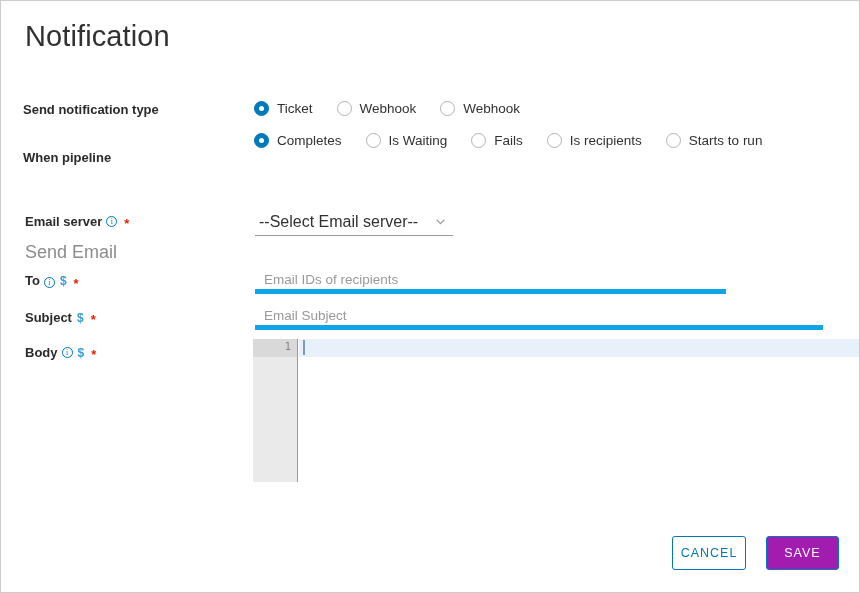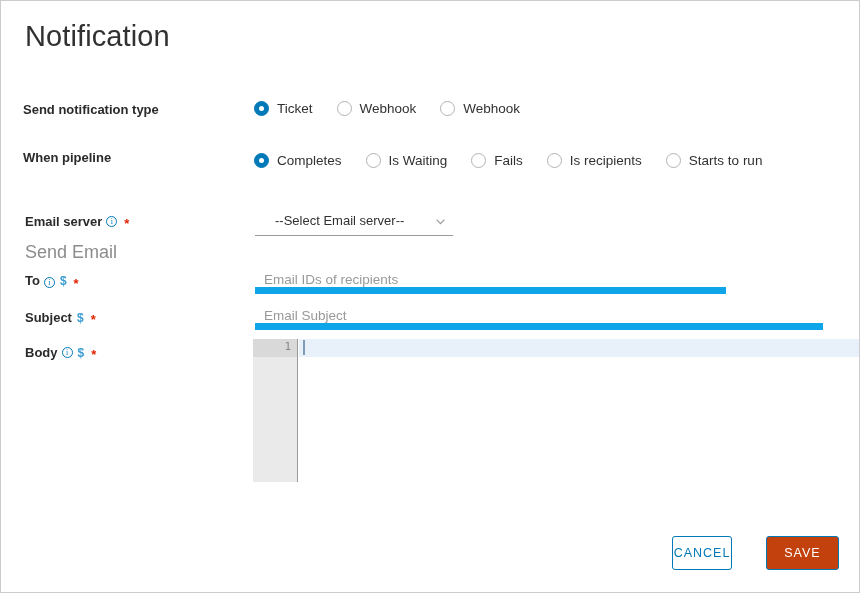--- a/index.html
+++ b/index.html
@@ -152,40 +152,40 @@
 
   
   .sel-wrap {
     position: absolute;
     border-bottom: 1px solid #9a9a9a;
     height: 26px;
     box-sizing: border-box;
     cursor: pointer;
   }
   .sel-value {
-    font-size: 13px;
+    font-size: 16px;
     color: #313131;
     position: absolute;
-    left: 20px;
+    left: 4px;
     top: 3px;
     white-space: nowrap;
   }
   .sel-chevron {
     position: absolute;
     right: 9px;
     top: 9px;
     width: 8px;
     height: 8px;
   }
   .sel-chevron svg { display: block; }
 
   
   .input-line {
     position: absolute;
-    border-bottom: 7px solid #0ea5e9;
+    border-bottom: 5px solid #0ea5e9;
     height: 24px;
     box-sizing: border-box;
     cursor: text;
   }
   .input-line .ph {
     position: absolute;
     left: 9px;
     top: 2px;
     font-size: 13.5px;
     color: #999999;
@@ -254,21 +254,21 @@
     border-radius: 3px;
     font-weight: 400;
   }
   .btn-outline {
     border: 1px solid #0079b8;
     background: #ffffff;
     color: #0079b8;
   }
   .btn-solid {
     border: 1px solid #0079b8;
-    background: #c2410c;
+    background: #a21caf;
     color: #ffffff;
   }
 </style>
 </head>
 <body>
 
 <div id="page">
 
   <div class="page-title">Notification</div>
 
@@ -284,21 +284,21 @@
       <span class="radio-label">Webhook</span>
     </div>
     <div class="radio-opt">
       <span class="radio-dot"></span>
       <span class="radio-label">Webhook</span>
     </div>
   </div>
 
   <div class="row-label" style="left:22px; top:149px;">When pipeline</div>
 
-  <div class="radio-group" style="left:253px; top:152px;">
+  <div class="radio-group" style="left:253px; top:132px;">
     <div class="radio-opt checked">
       <span class="radio-dot"></span>
       <span class="radio-label">Completes</span>
     </div>
     <div class="radio-opt">
       <span class="radio-dot"></span>
       <span class="radio-label">Is Waiting</span>
     </div>
     <div class="radio-opt">
       <span class="radio-dot"></span>
@@ -361,16 +361,16 @@
 
   <div class="editor" style="left:252px; top:338px; width:580px; height:143px;">
     <div class="editor-activeline" style="width:580px;"></div>
     <div class="editor-gutter">
       <div class="gutter-active"></div>
       <div class="gutter-num">1</div>
     </div>
     <div class="editor-caret"></div>
   </div>
 
-  <div class="btn btn-outline" style="left:671px; top:535px; width:60px; height:34px;">CANCEL</div>
+  <div class="btn btn-outline" style="left:671px; top:535px; width:74px; height:34px;">CANCEL</div>
   <div class="btn btn-solid" style="left:765px; top:535px; width:73px; height:34px;">SAVE</div>
 
 </div>
 
 </body></html>

